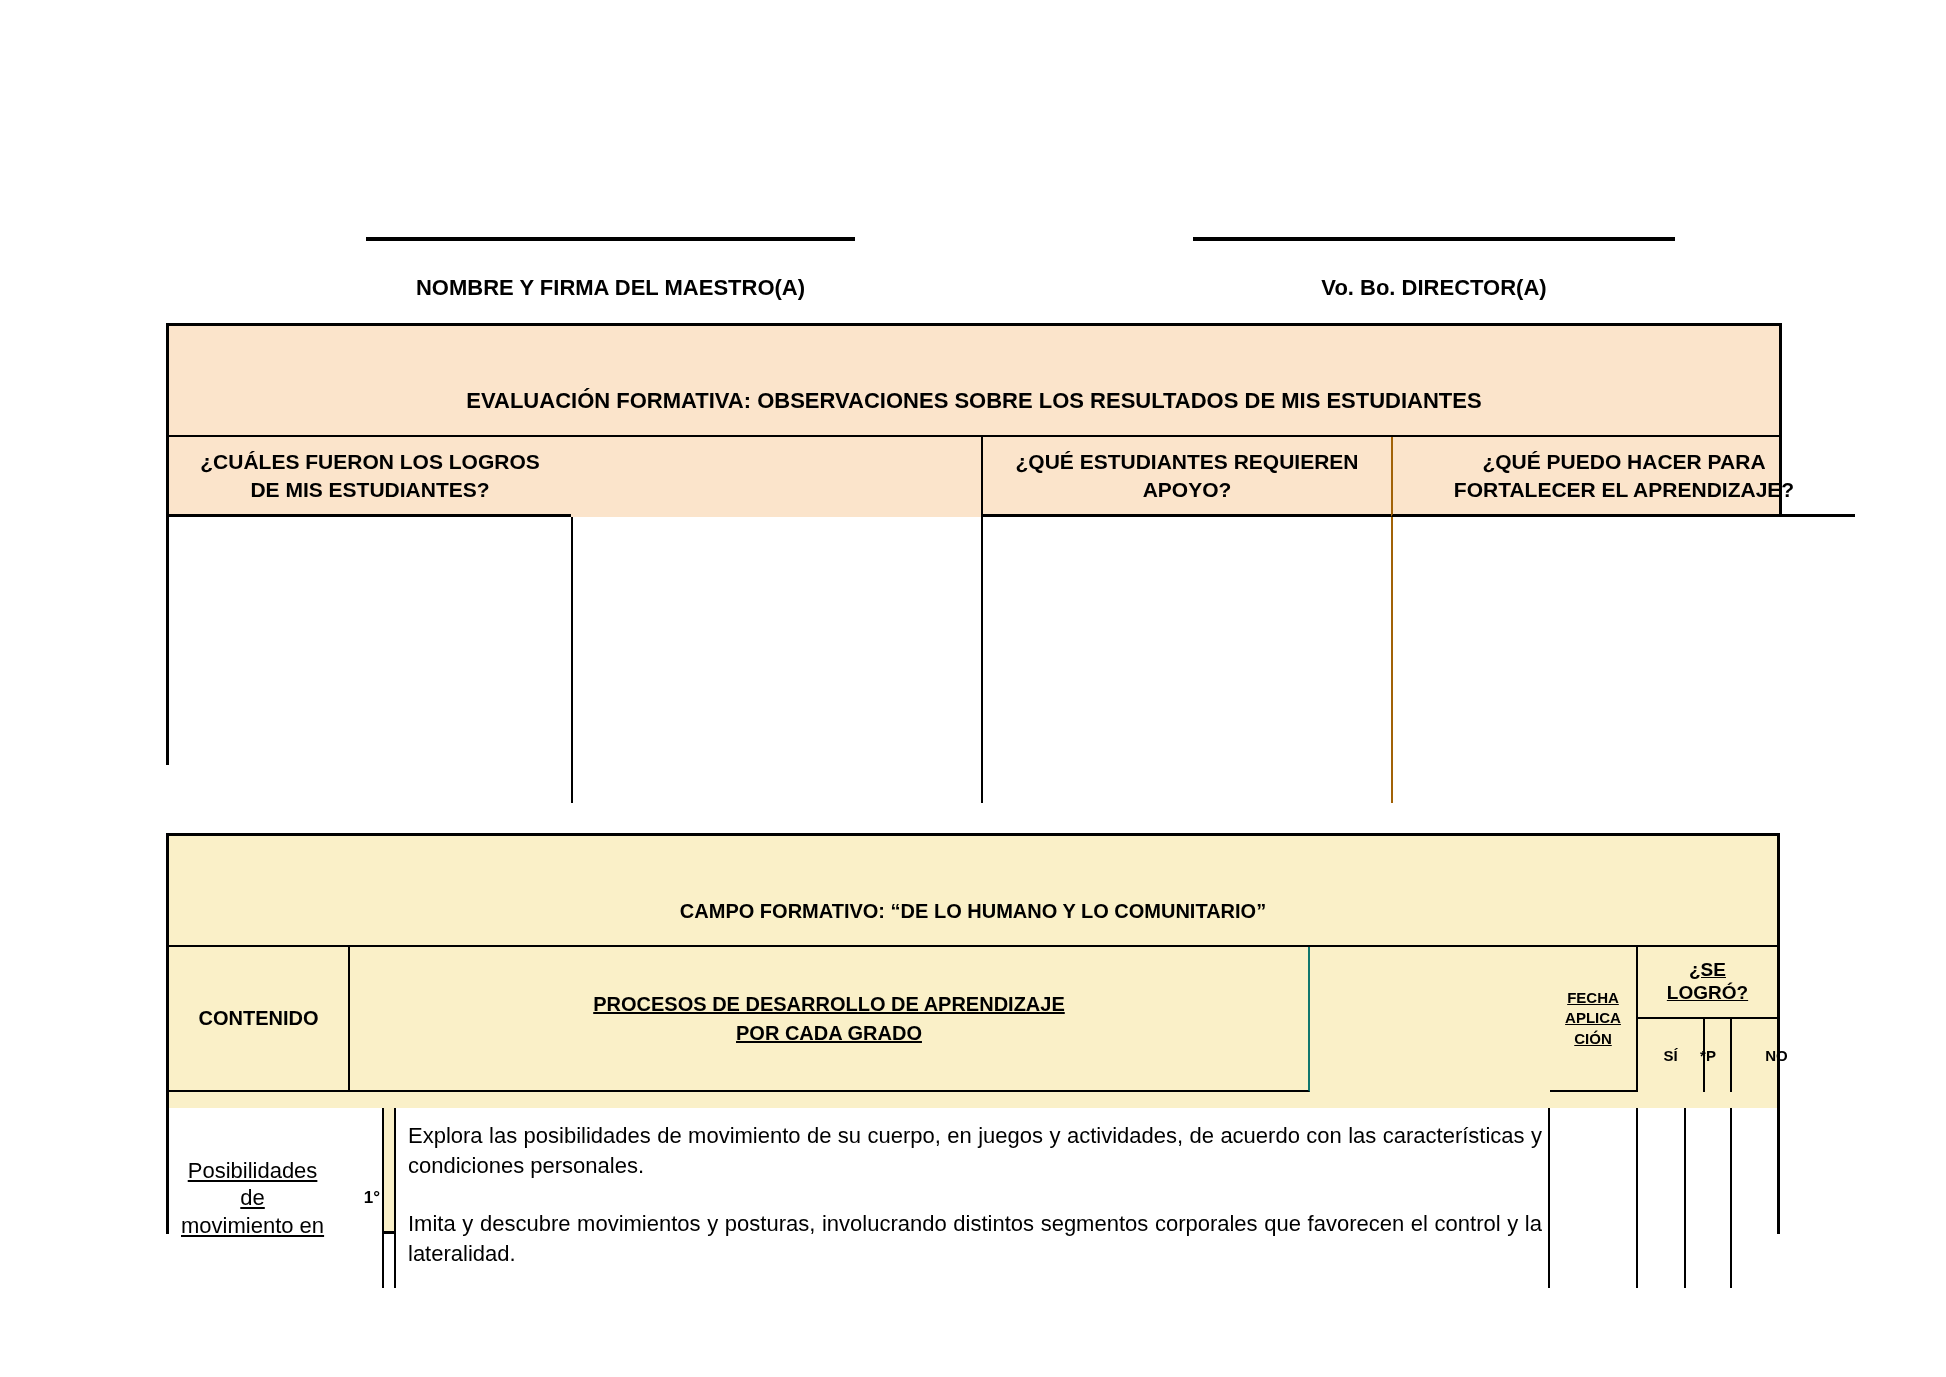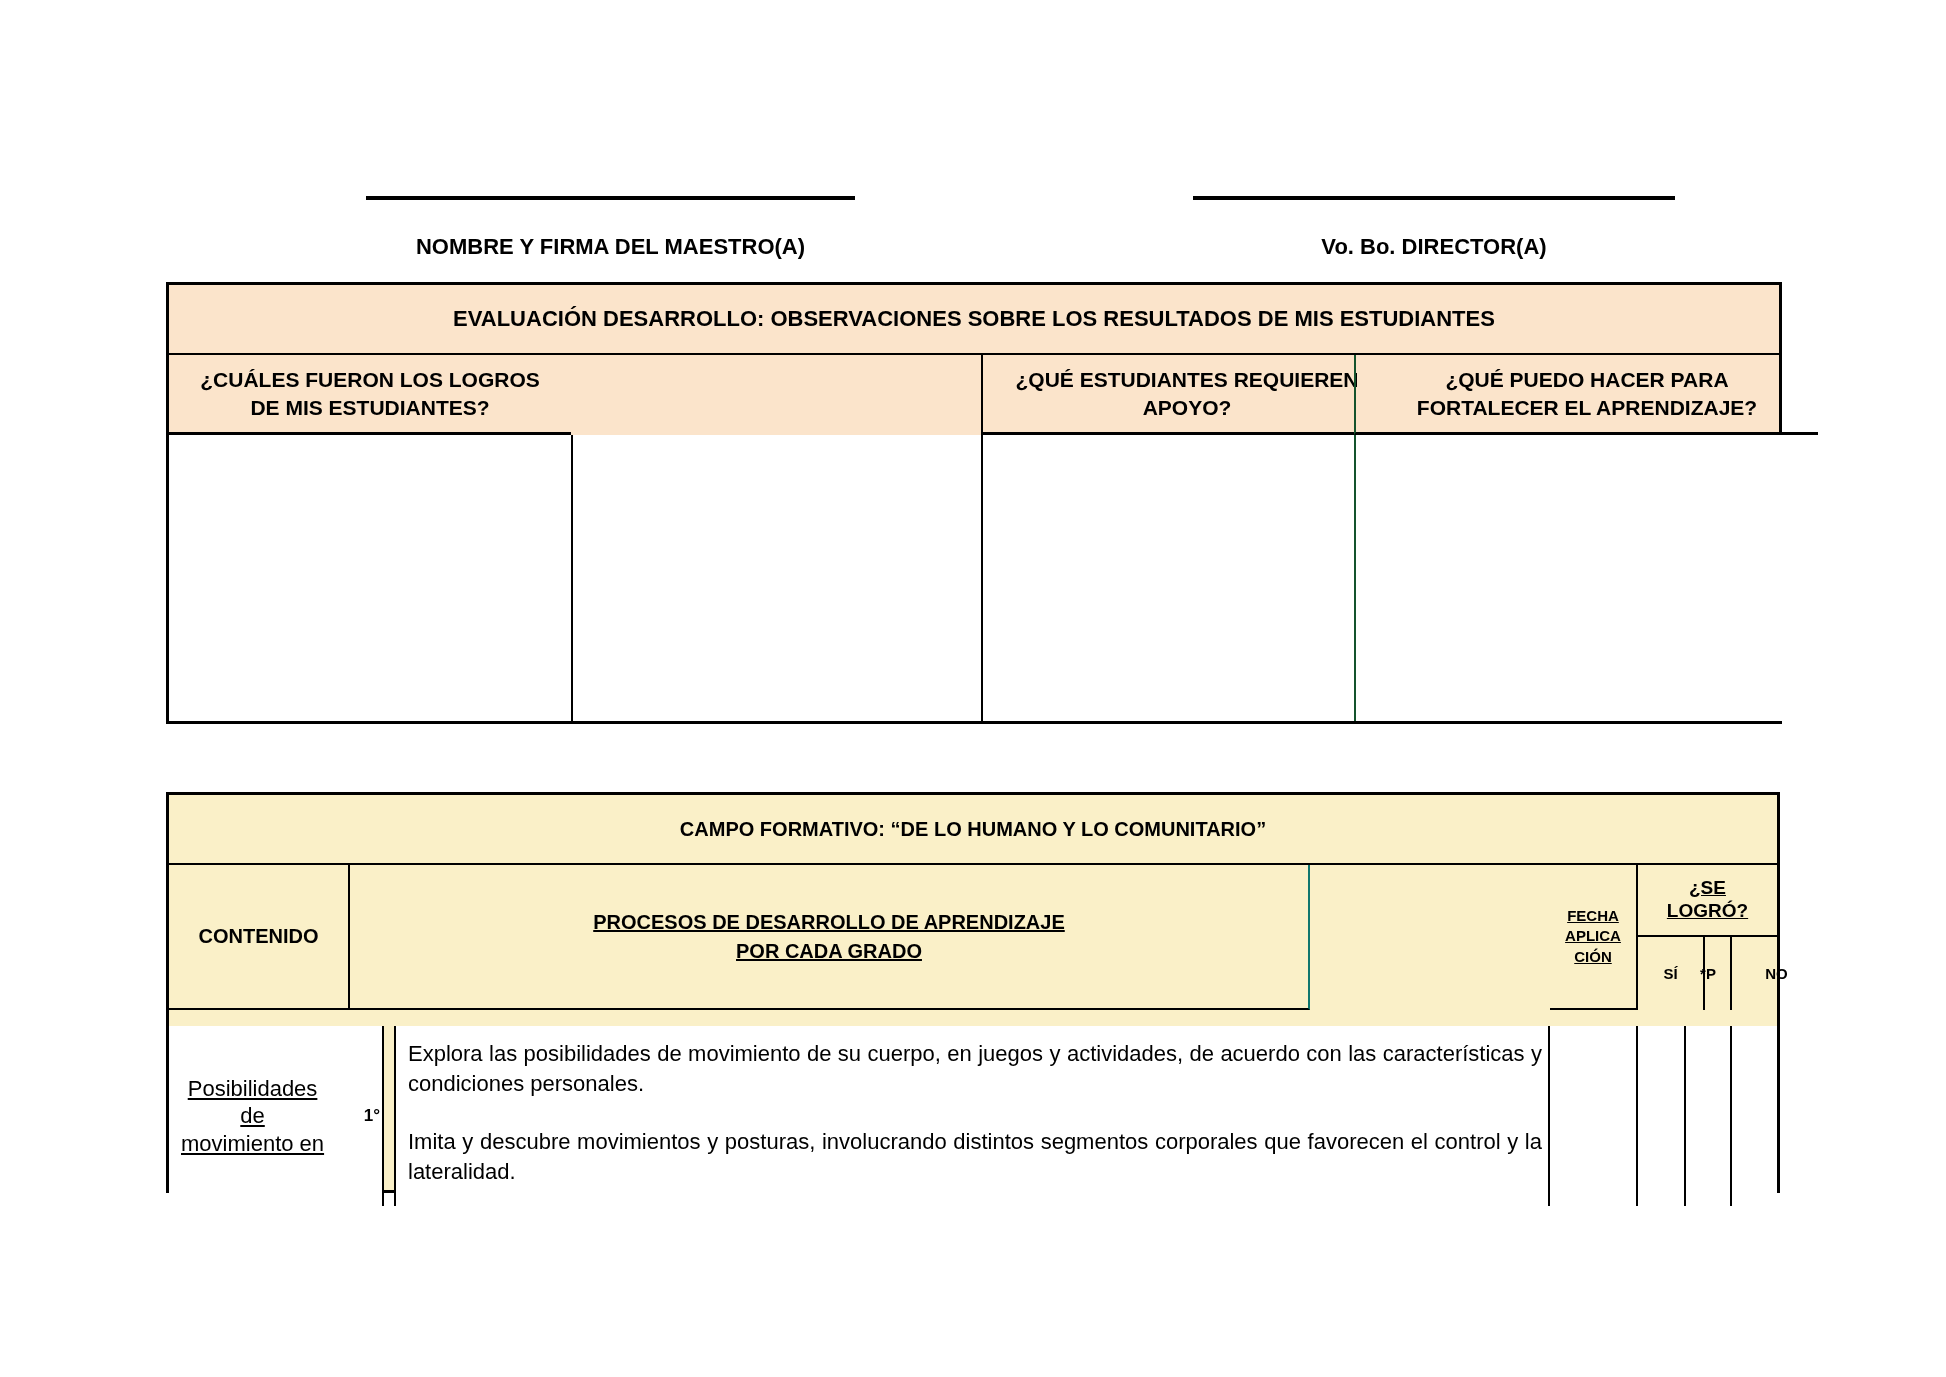--- a/index.html
+++ b/index.html
@@ -3,42 +3,42 @@
 <meta charset="utf-8">
 <style>
   html,body{margin:0;padding:0;}
   body{
     width:1946px;height:1377px;
     background:#ffffff;
     font-family:"Liberation Sans","DejaVu Sans",sans-serif;
     color:#000;
     position:relative;
   }
-  .abs{position:absolute;box-sizing:border-box;}
+  .abs{position:absolute;box-sizing:border-box;margin-top:41px;}
   .center-flex{display:flex;align-items:center;justify-content:center;text-align:center;}
   .prelines{white-space:pre-line;text-decoration:underline;}
 
   
   .sig-line{height:4px;background:#000;}
   .sig-label{font-weight:bold;font-size:22px;text-align:center;}
 
   
   .t1-frame{
     left:166px;top:282px;width:1616px;height:442px;
     border:3px solid #000;background:#FBE4CB;
   }
   .t1-title{left:0;top:0;width:1610px;height:70px;border-bottom:2px solid #000;
     font-weight:bold;font-size:22px;}
   .t1-h{top:70px;height:80px;border-bottom:3px solid #000;
     font-weight:bold;font-size:21px;line-height:1.32;padding:0 25px;}
   .t1-b{top:150px;height:286px;background:#ffffff;}
   .t1-c1{left:0;width:402px;}
   .t1-c2{left:402px;width:410px;border-left:2px solid #000;}
   .t1-c3{left:812px;width:410px;border-left:2px solid #000;}
-  .t1-c4{left:1185px;width:464px;border-left:2px solid #14532d;}
+  .t1-c4{left:1222px;width:464px;border-left:2px solid #a16207;}
 
   
   .t2-frame{
     left:166px;top:792px;width:1614px;height:401px;
     border:3px solid #000;background:#FAF0C8;
   }
   .t2-title{left:0;top:0;width:1608px;height:70px;border-bottom:2px solid #000;
     font-weight:bold;font-size:20px;}
   .t2-hrow{top:70px;height:145px;border-bottom:2px solid #000;}
   .t2-hcontenido{left:0;width:181px;border-right:2px solid #000;
@@ -72,21 +72,21 @@
 <body>
 
 <div class="abs sig-line" style="left:366px;top:196px;width:489px;"></div>
 <div class="abs sig-label" style="left:366px;top:234px;width:489px;">NOMBRE Y FIRMA DEL MAESTRO(A)</div>
 
 <div class="abs sig-line" style="left:1193px;top:196px;width:482px;"></div>
 <div class="abs sig-label" style="left:1193px;top:234px;width:482px;">Vo. Bo. DIRECTOR(A)</div>
 
 <div class="abs t1-frame">
 
-  <div class="abs t1-title center-flex">EVALUACIÓN DESARROLLO: OBSERVACIONES SOBRE LOS RESULTADOS DE MIS ESTUDIANTES</div>
+  <div class="abs t1-title center-flex">EVALUACIÓN FORMATIVA: OBSERVACIONES SOBRE LOS RESULTADOS DE MIS ESTUDIANTES</div>
 
   <div class="abs t1-h t1-c1 center-flex">¿CUÁLES FUERON LOS LOGROS DE MIS ESTUDIANTES?</div>
   <div class="abs t1-h t1-c3 center-flex">¿QUÉ ESTUDIANTES REQUIEREN APOYO?</div>
   <div class="abs t1-h t1-c4 center-flex">¿QUÉ PUEDO HACER PARA FORTALECER EL APRENDIZAJE?</div>
 
   <div class="abs t1-b t1-c1"></div>
   <div class="abs t1-b t1-c2"></div>
   <div class="abs t1-b t1-c3"></div>
   <div class="abs t1-b t1-c4"></div>
 </div>

